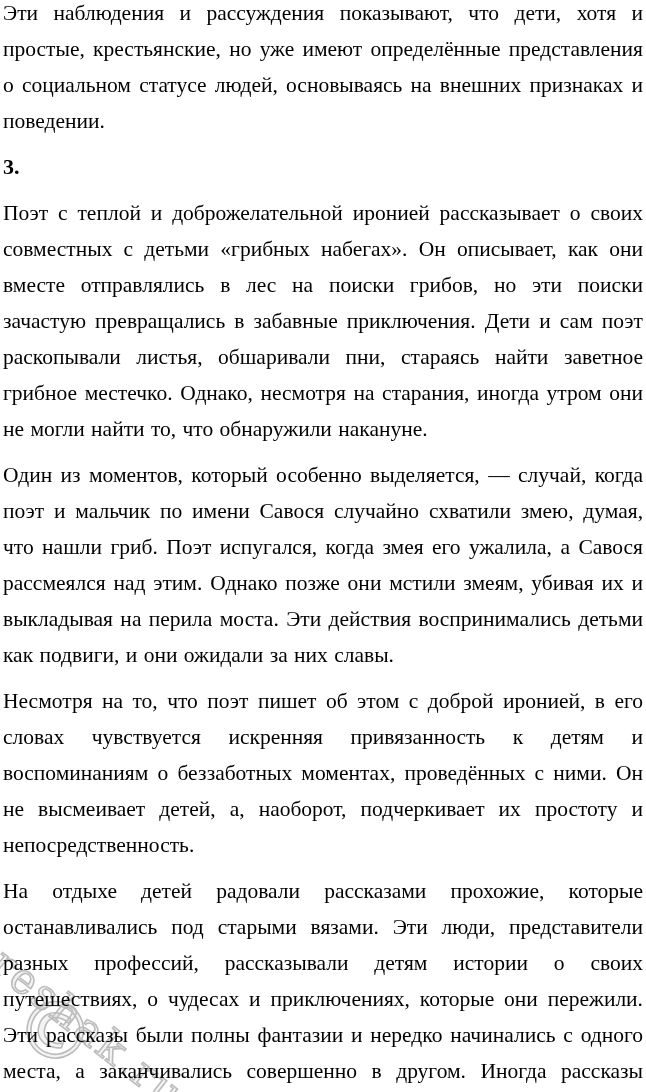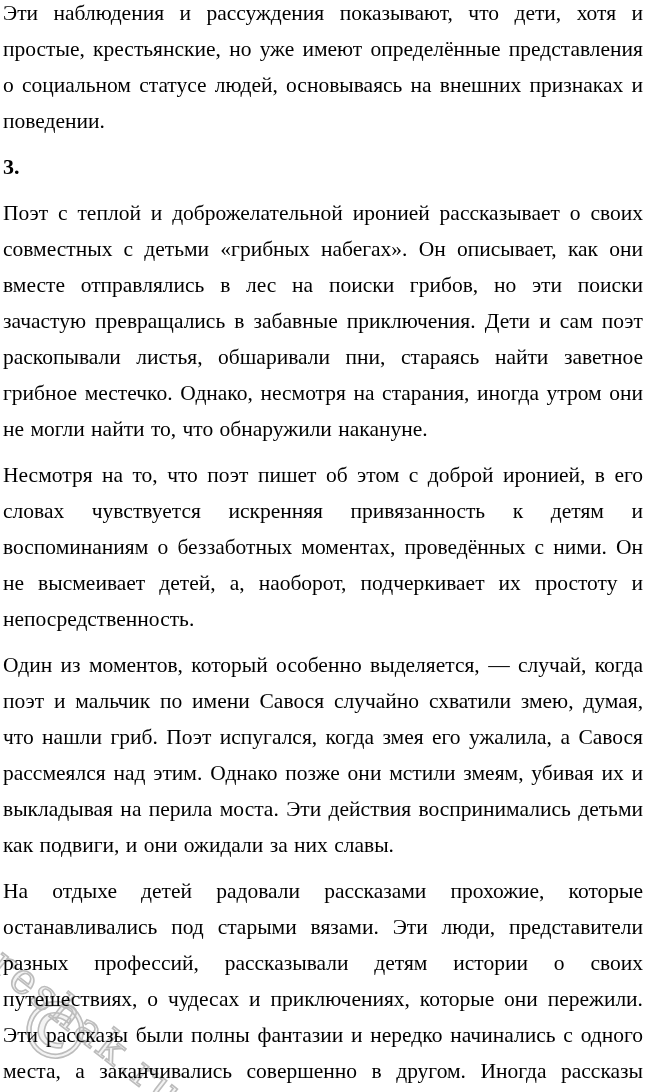--- a/index.html
+++ b/index.html
@@ -78,18 +78,18 @@
   <span class="wm-copyright">©</span>
 </div>
 
 <div class="page">
   <p class="para">Эти наблюдения и рассуждения показывают, что дети, хотя и простые, крестьянские, но уже имеют определённые представления о социальном статусе людей, основываясь на внешних признаках и поведении.</p>
 
   <p class="heading">3.</p>
 
   <p class="para">Поэт с теплой и доброжелательной иронией рассказывает о своих совместных с детьми «грибных набегах». Он описывает, как они вместе отправлялись в лес на поиски грибов, но эти поиски зачастую превращались в забавные приключения. Дети и сам поэт раскопывали листья, обшаривали пни, стараясь найти заветное грибное местечко. Однако, несмотря на старания, иногда утром они не могли найти то, что обнаружили накануне.</p>
 
+  <p class="para">Один из моментов, который особенно выделяется, — случай, когда поэт и мальчик по имени Савося случайно схватили змею, думая, что нашли гриб. Поэт испугался, когда змея его ужалила, а Савося рассмеялся над этим. Однако позже они мстили змеям, убивая их и выкладывая на перила моста. Эти действия воспринимались детьми как подвиги, и они ожидали за них славы.</p>
+
   <p class="para">Несмотря на то, что поэт пишет об этом с доброй иронией, в его словах чувствуется искренняя привязанность к детям и воспоминаниям о беззаботных моментах, проведённых с ними. Он не высмеивает детей, а, наоборот, подчеркивает их простоту и непосредственность.</p>
-
-  <p class="para">Один из моментов, который особенно выделяется, — случай, когда поэт и мальчик по имени Савося случайно схватили змею, думая, что нашли гриб. Поэт испугался, когда змея его ужалила, а Савося рассмеялся над этим. Однако позже они мстили змеям, убивая их и выкладывая на перила моста. Эти действия воспринимались детьми как подвиги, и они ожидали за них славы.</p>
 
   <p class="para">На отдыхе детей радовали рассказами прохожие, которые останавливались под старыми вязами. Эти люди, представители разных профессий, рассказывали детям истории о своих путешествиях, о чудесах и приключениях, которые они пережили. Эти рассказы были полны фантазии и нередко начинались с одного места, а заканчивались совершенно в другом. Иногда рассказы сопровождались шутками и притчами, которые дети слушали с большим интересом.</p>
 </div>
 
 </body></html>

